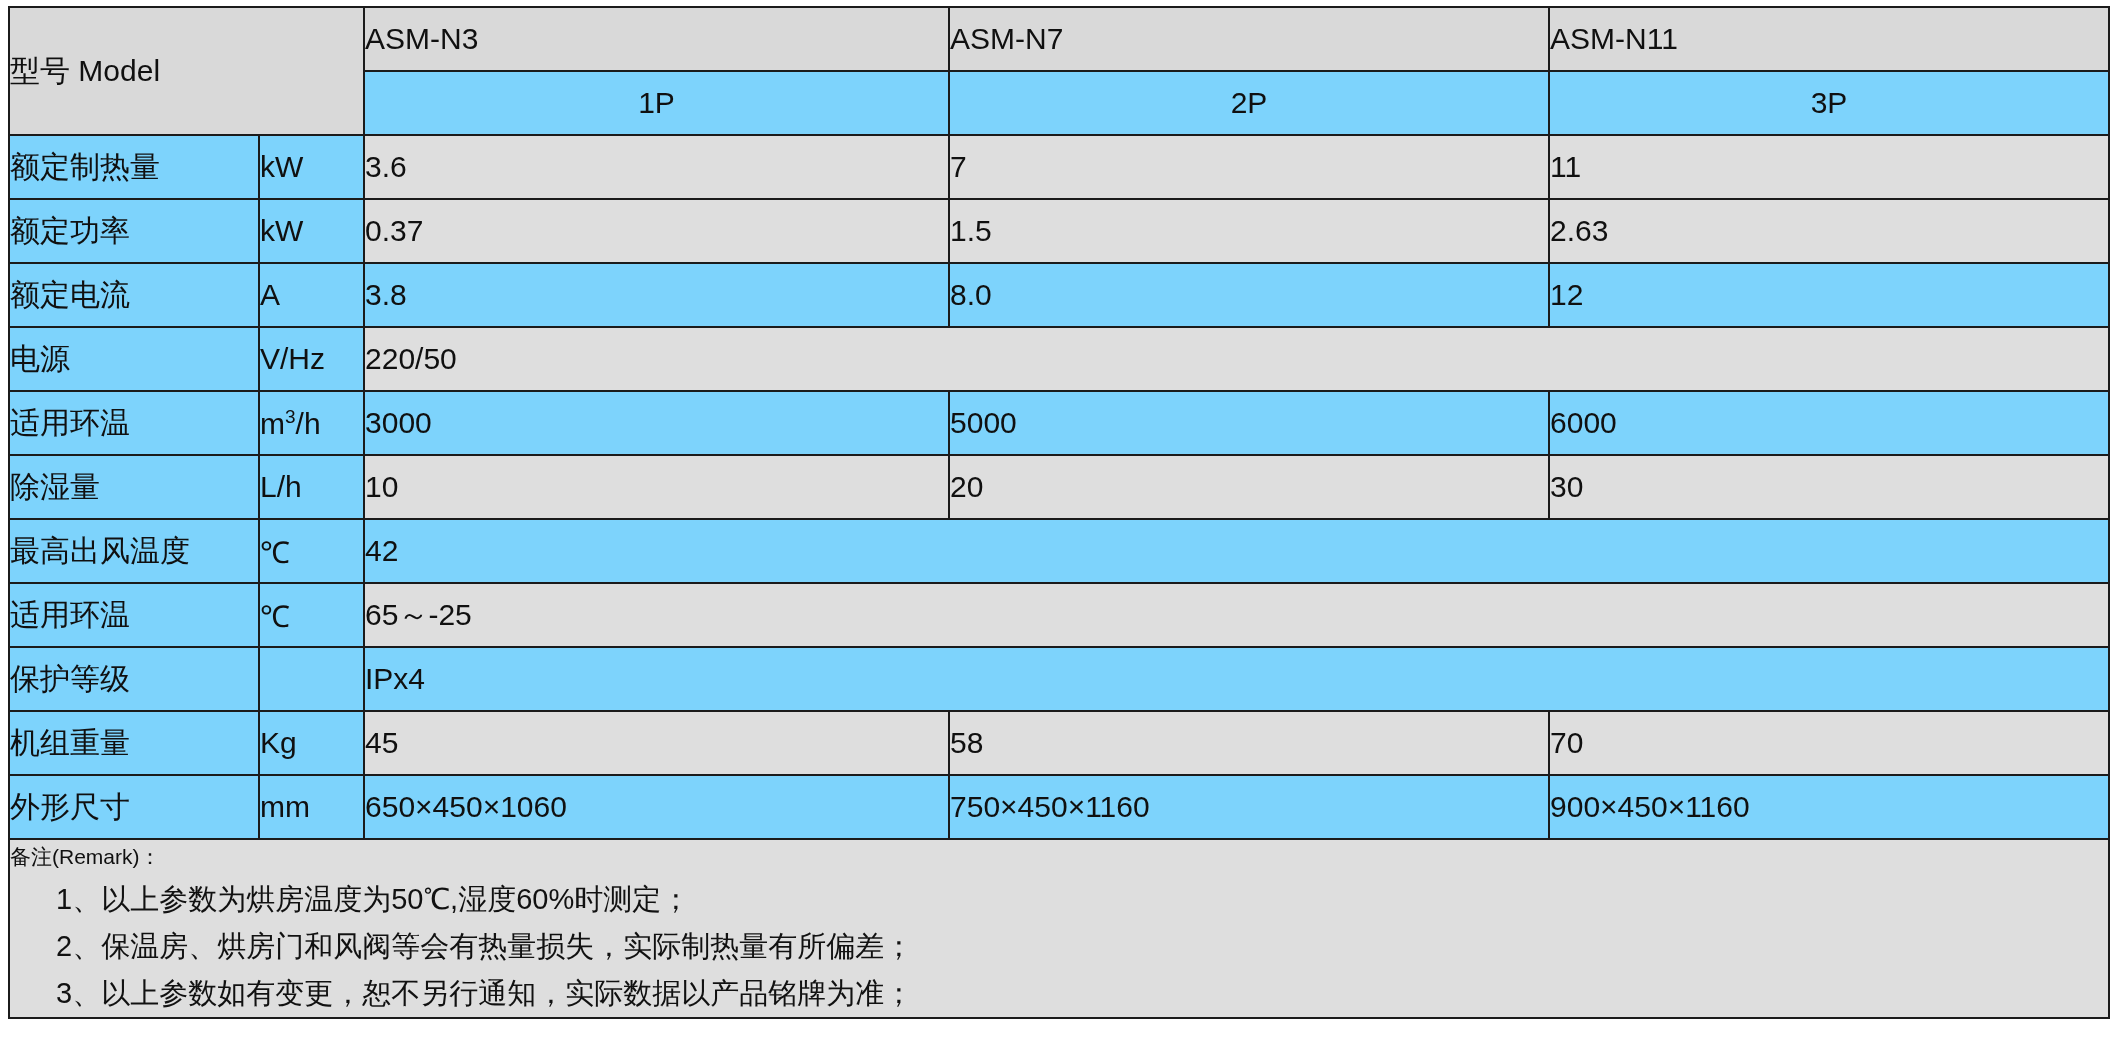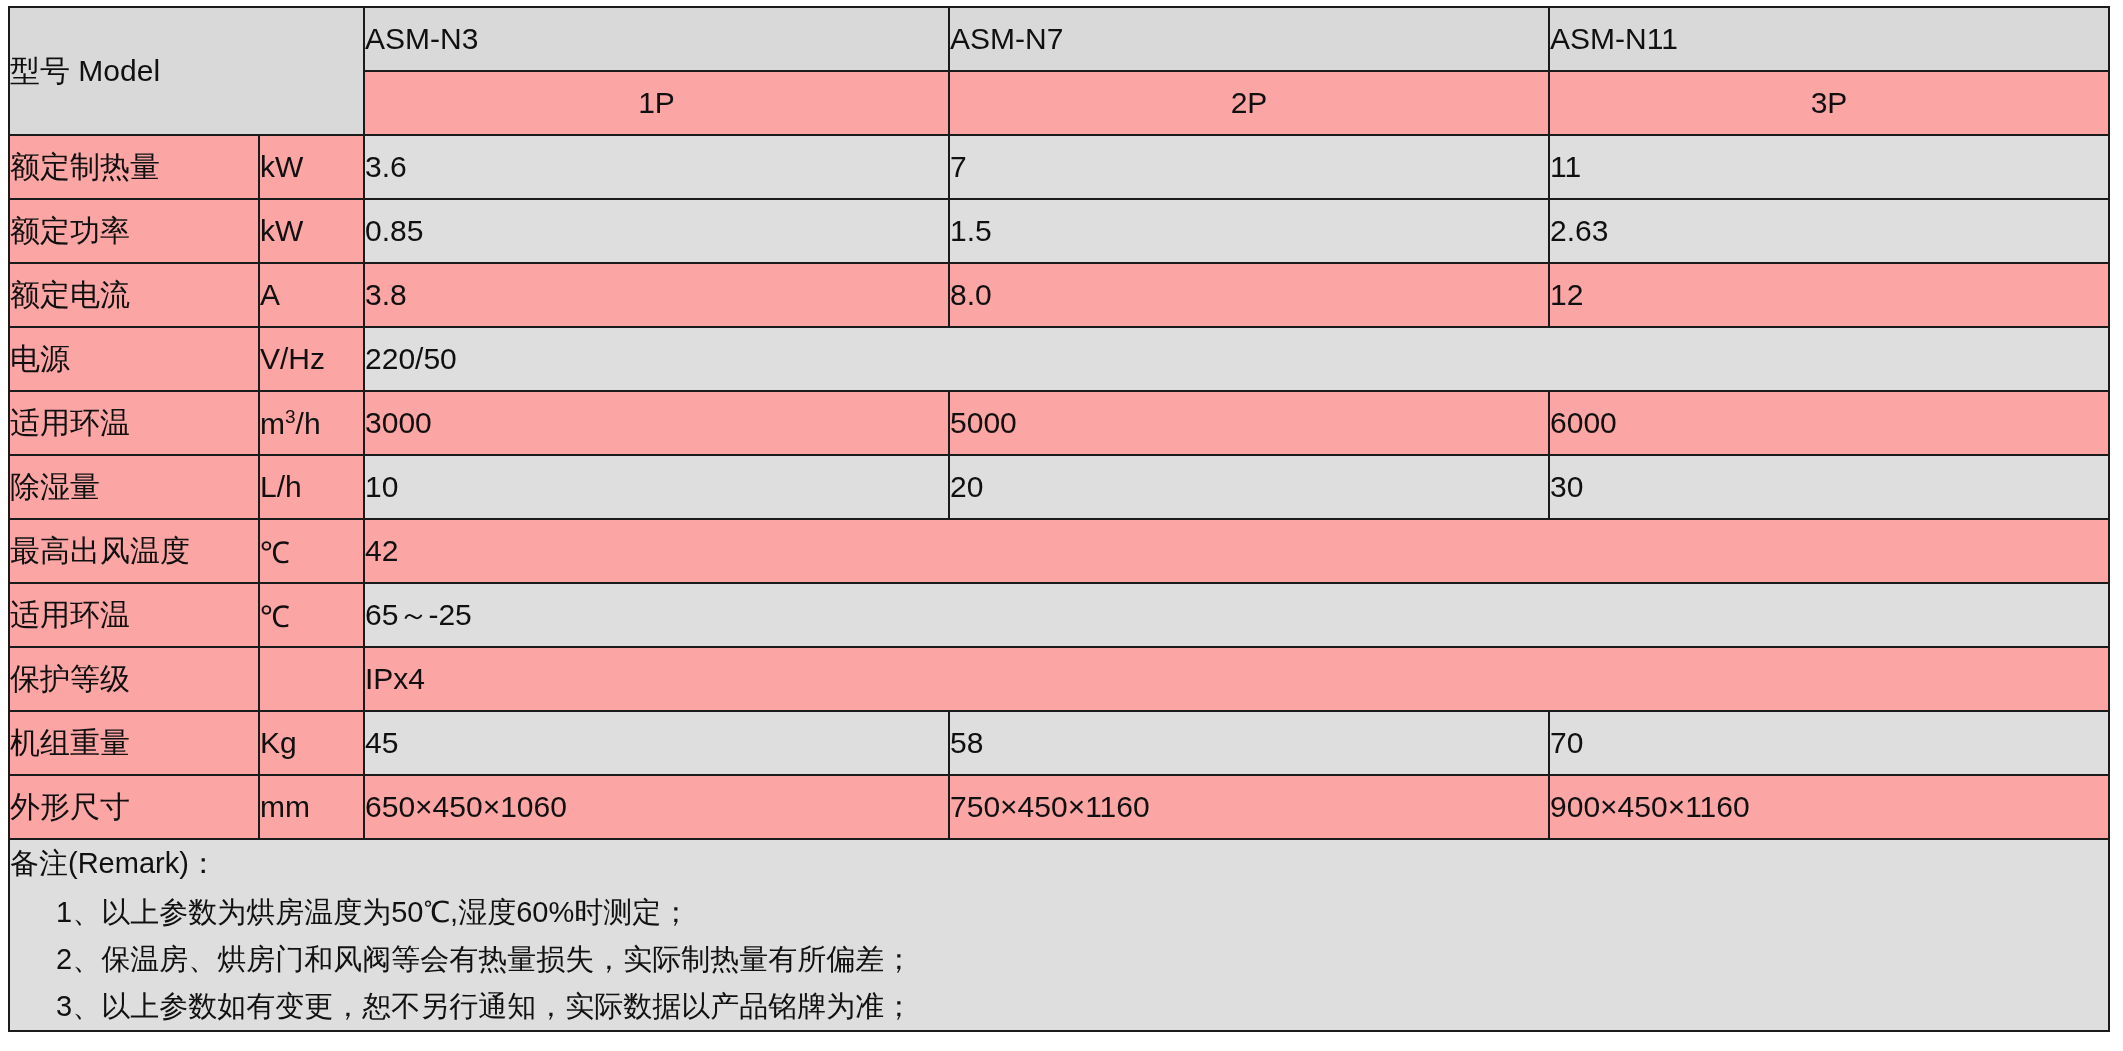--- a/index.html
+++ b/index.html
@@ -42,21 +42,21 @@
   .col-v2    { width: 600px; }
   .col-v3    { width: 560px; }
 
   td.label {
     text-align: left;
     padding-left: 18px;
     font-size: 30px;
   }
   td.shade  { background: #d9d9d9; }
   td.shade2 { background: #dedede; margin-top: 41px; }
-  td.white  { background: #fca5a5; }
+  td.white  { background: #7dd3fc; }
 
   .model-head {
     font-size: 40px;
     height: 82px;
   }
   .model-cell {
     font-size: 31px;
     text-align: center;
     padding: 0 12px;
   }
@@ -78,21 +78,21 @@
     background: #dedede;
   }
   .remark-line {
     font-size: 29px;
     line-height: 1.62;
     color: #111111;
     white-space: nowrap;
     margin-left: 46px;
   }
   .remark-title {
-    font-size: 29px;
+    font-size: 21px;
     line-height: 1.62;
     margin-bottom: 2px;
   }
 </style>
 </head>
 <body>
 
 <div class="sheet">
   <table class="spec">
     <colgroup>
@@ -119,21 +119,21 @@
         <td class="white label">额定制热量</td>
         <td class="white unit">kW</td>
         <td class="shade2">3.6</td>
         <td class="shade2">7</td>
         <td class="shade2">11</td>
       </tr>
 
       <tr>
         <td class="white label">额定功率</td>
         <td class="white unit">kW</td>
-        <td class="shade2">0.85</td>
+        <td class="shade2">0.37</td>
         <td class="shade2">1.5</td>
         <td class="shade2">2.63</td>
       </tr>
 
       <tr>
         <td class="white label">额定电流</td>
         <td class="white unit">A</td>
         <td class="white">3.8</td>
         <td class="white">8.0</td>
         <td class="white">12</td>

